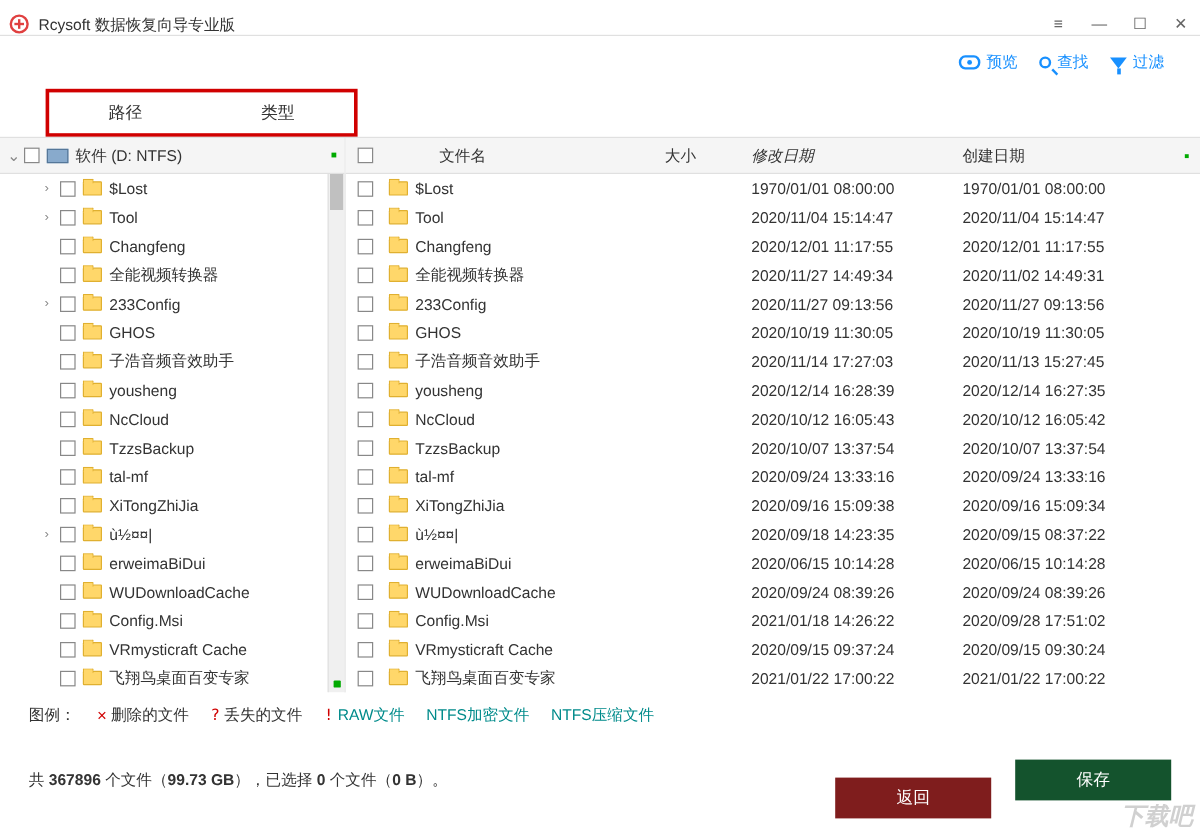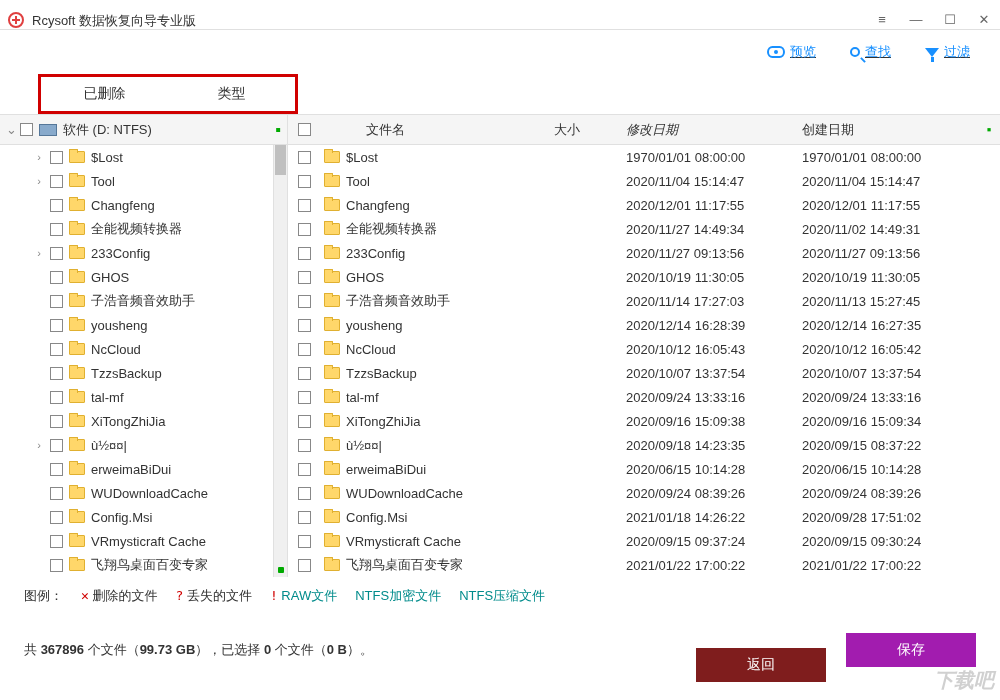--- a/index.html
+++ b/index.html
@@ -7,21 +7,21 @@
 
 .titlebar { height: 30px; display: flex; align-items: flex-start; padding: 12px 8px; border-bottom: 1px solid #e0e0e0; }
 .titlebar-icon { width: 16px; height: 16px; border: 2px solid #e04040; border-radius: 50%; position: relative; margin-right: 8px; }
 .titlebar-icon::before, .titlebar-icon::after { content: ""; position: absolute; background: #e04040; }
 .titlebar-icon::before { width: 8px; height: 2px; top: 5px; left: 2px; }
 .titlebar-icon::after { width: 2px; height: 8px; top: 2px; left: 5px; }
 .titlebar-text { flex: 1; font-size: 13px; }
 .titlebar-btns { display: flex; gap: 18px; align-items: center; color: #666; }
 .tb-btn { cursor: pointer; width: 16px; text-align: center; }
 
-.toolbar { height: 44px; display: flex; align-items: center; justify-content: flex-end; padding: 0 30px; gap: 34px; text-decoration: underline; }
+.toolbar { height: 44px; display: flex; align-items: center; justify-content: flex-end; padding: 0 30px; gap: 18px; }
 .tool-link { display: flex; align-items: center; gap: 5px; color: #1890ff; cursor: pointer; font-size: 13px; }
 .eye-icon { width: 18px; height: 12px; border: 2px solid #1890ff; border-radius: 60% / 100%; position: relative; }
 .eye-icon::after { content: ""; position: absolute; width: 4px; height: 4px; border-radius: 50%; background: #1890ff; top: 2px; left: 5px; }
 .search-ico { width: 10px; height: 10px; border: 2px solid #1890ff; border-radius: 50%; position: relative; }
 .search-ico::after { content: ""; position: absolute; width: 2px; height: 6px; background: #1890ff; transform: rotate(-45deg); top: 8px; left: 10px; }
 .funnel-ico { width: 0; height: 0; border-left: 7px solid transparent; border-right: 7px solid transparent; border-top: 9px solid #1890ff; position: relative; }
 .funnel-ico::after { content: ""; position: absolute; width: 3px; height: 5px; background: #1890ff; top: 0; left: -1.5px; }
 
 .tabs { display: flex; border: 3px solid #d00000; width: 260px; margin-left: 38px; height: 40px; }
 .tab { flex: 1; display: flex; align-items: center; justify-content: center; cursor: pointer; font-size: 14px; }
@@ -61,21 +61,21 @@
 
 .legend { padding: 10px 24px 6px; display: flex; align-items: center; gap: 18px; font-size: 13px; }
 .lg-mark { font-family: monospace; }
 .red { color: #d00000; }
 .teal { color: #008b8b; }
 
 .statusbar { padding: 6px 24px 18px; display: flex; align-items: center; }
 .status-text { flex: 1; font-size: 13px; }
 .btn { width: 130px; height: 34px; color: #fff; border: none; cursor: pointer; font-size: 14px; margin-left: 20px; }
 .btn-back { background: #7f1d1d; margin-top: 31px; }
-.btn-save { background: #a21caf; }
+.btn-save { background: #14532d; }
 .watermark { position: absolute; right: 6px; bottom: 6px; opacity: 0.45; font-size: 20px; font-weight: bold; color: #999; font-style: italic; pointer-events: none; }
 </style>
 </head>
 <body>
 
 <div class="titlebar">
   <div class="titlebar-icon"></div>
   <div class="titlebar-text">Rcysoft 数据恢复向导专业版</div>
   <div class="titlebar-btns">
     <div class="tb-btn">≡</div>
@@ -94,21 +94,21 @@
     <span class="search-ico"></span>
     <span>查找</span>
   </div>
   <div class="tool-link">
     <span class="funnel-ico"></span>
     <span>过滤</span>
   </div>
 </div>
 
 <div class="tabs">
-  <div class="tab">已删除</div>
+  <div class="tab">路径</div>
   <div class="tab">类型</div>
 </div>
 
 <div class="main">
   <div class="left-panel">
     <div class="tree-head">
       <span style="width:14px;color:#888;">⌄</span>
       <span class="chk"></span>
       <span class="disk-ico"></span>
       <span>软件 (D: NTFS)</span>

